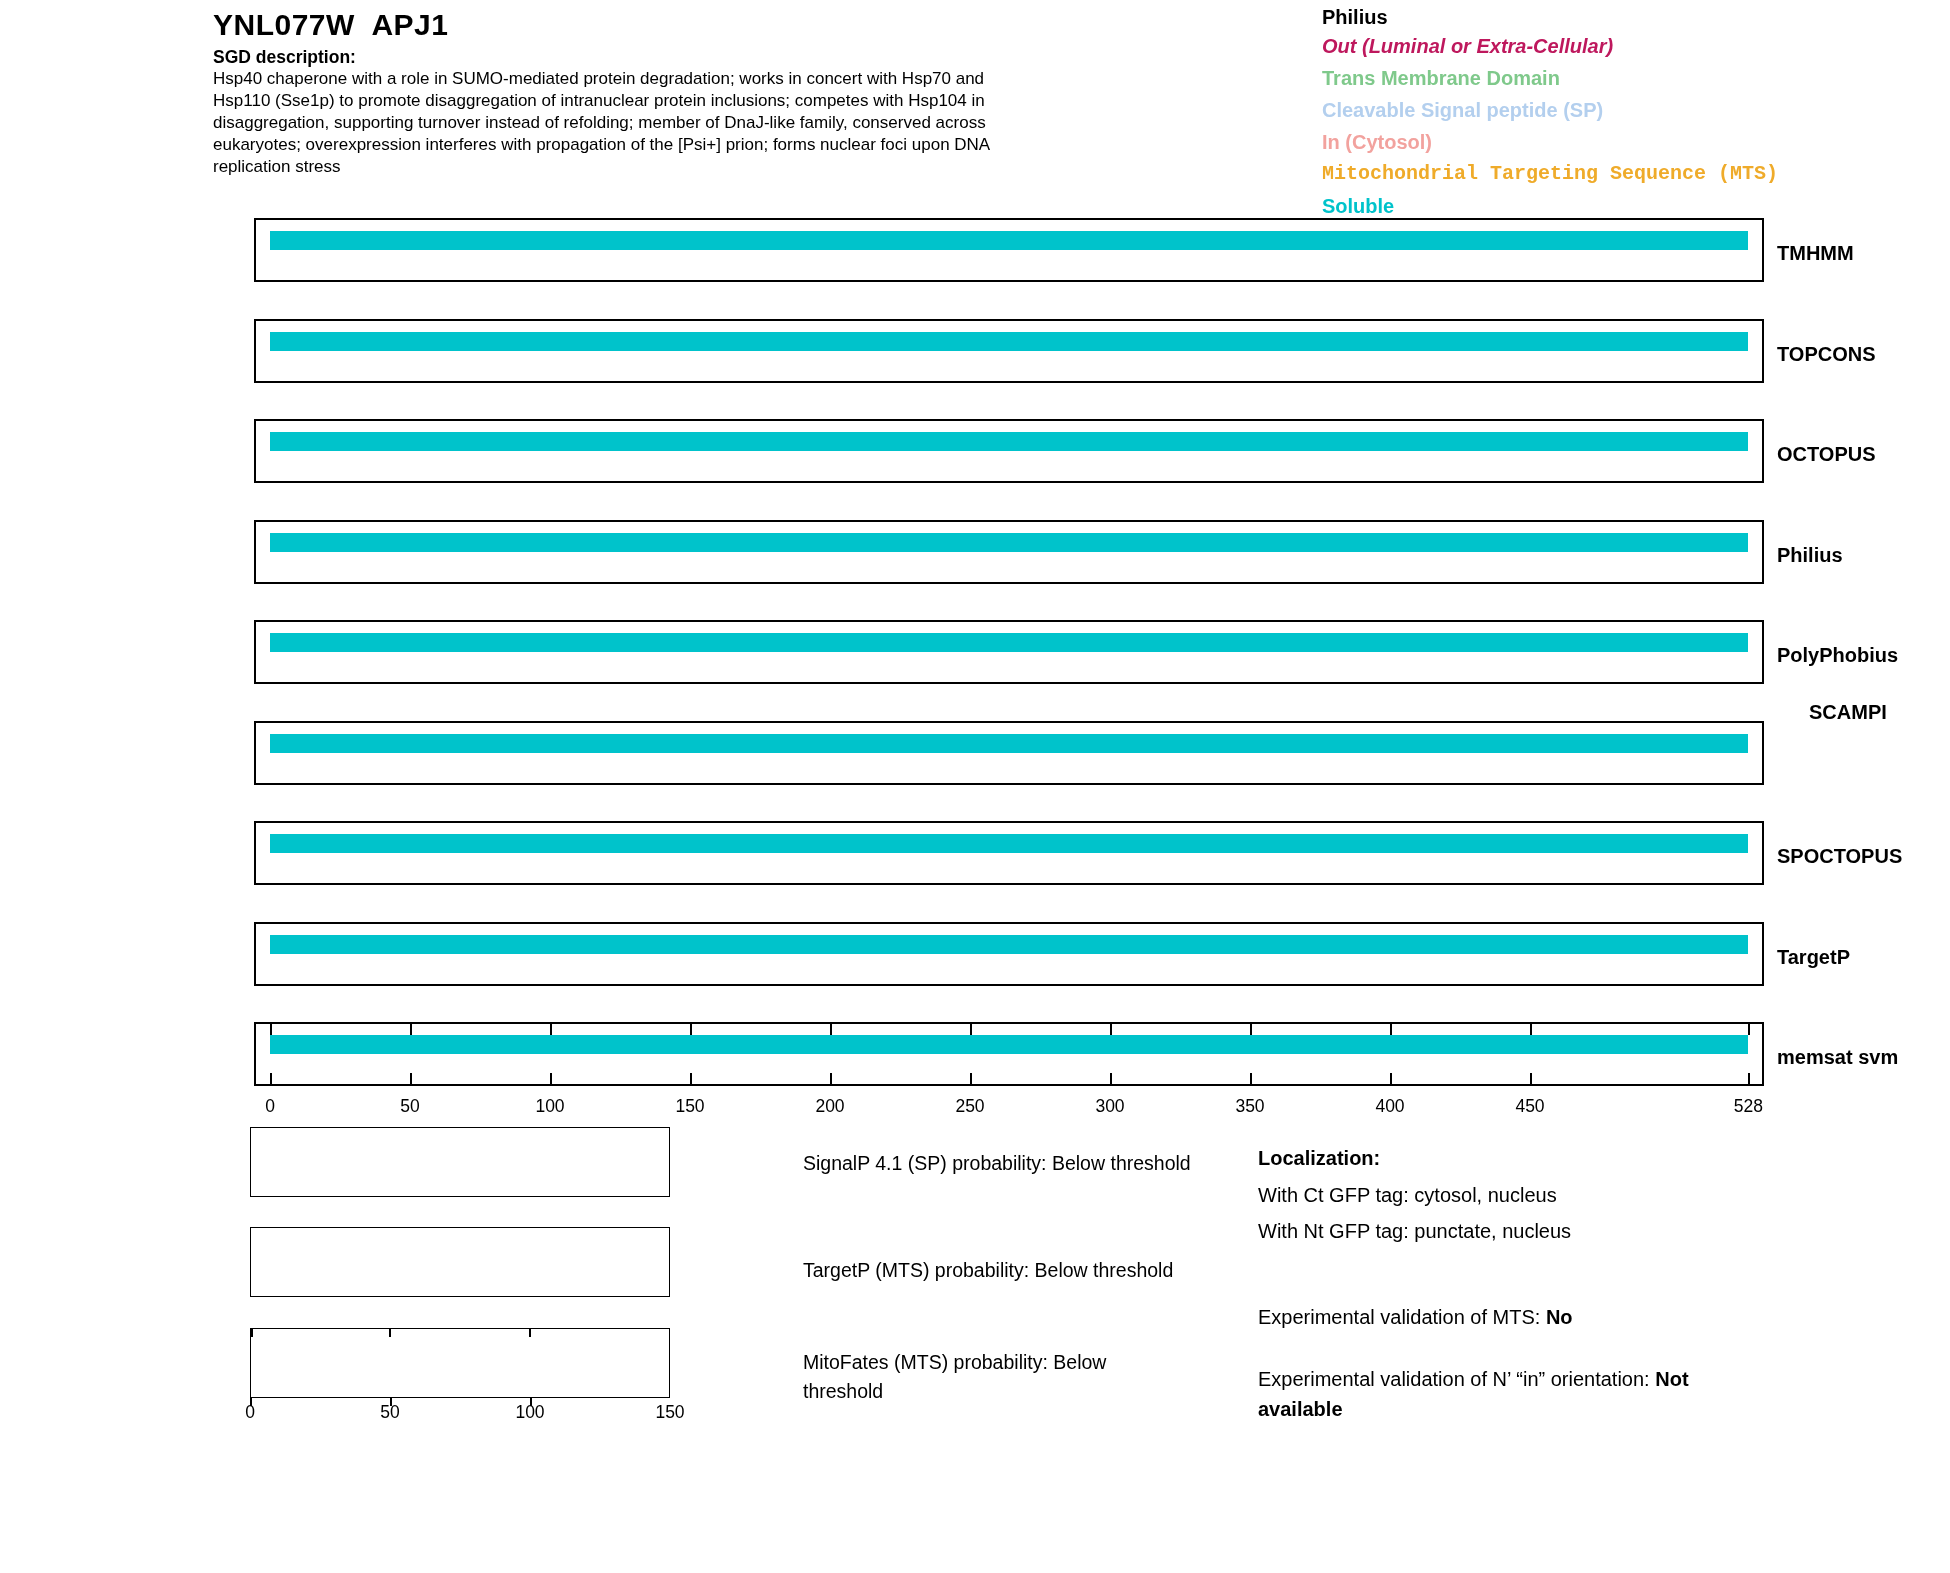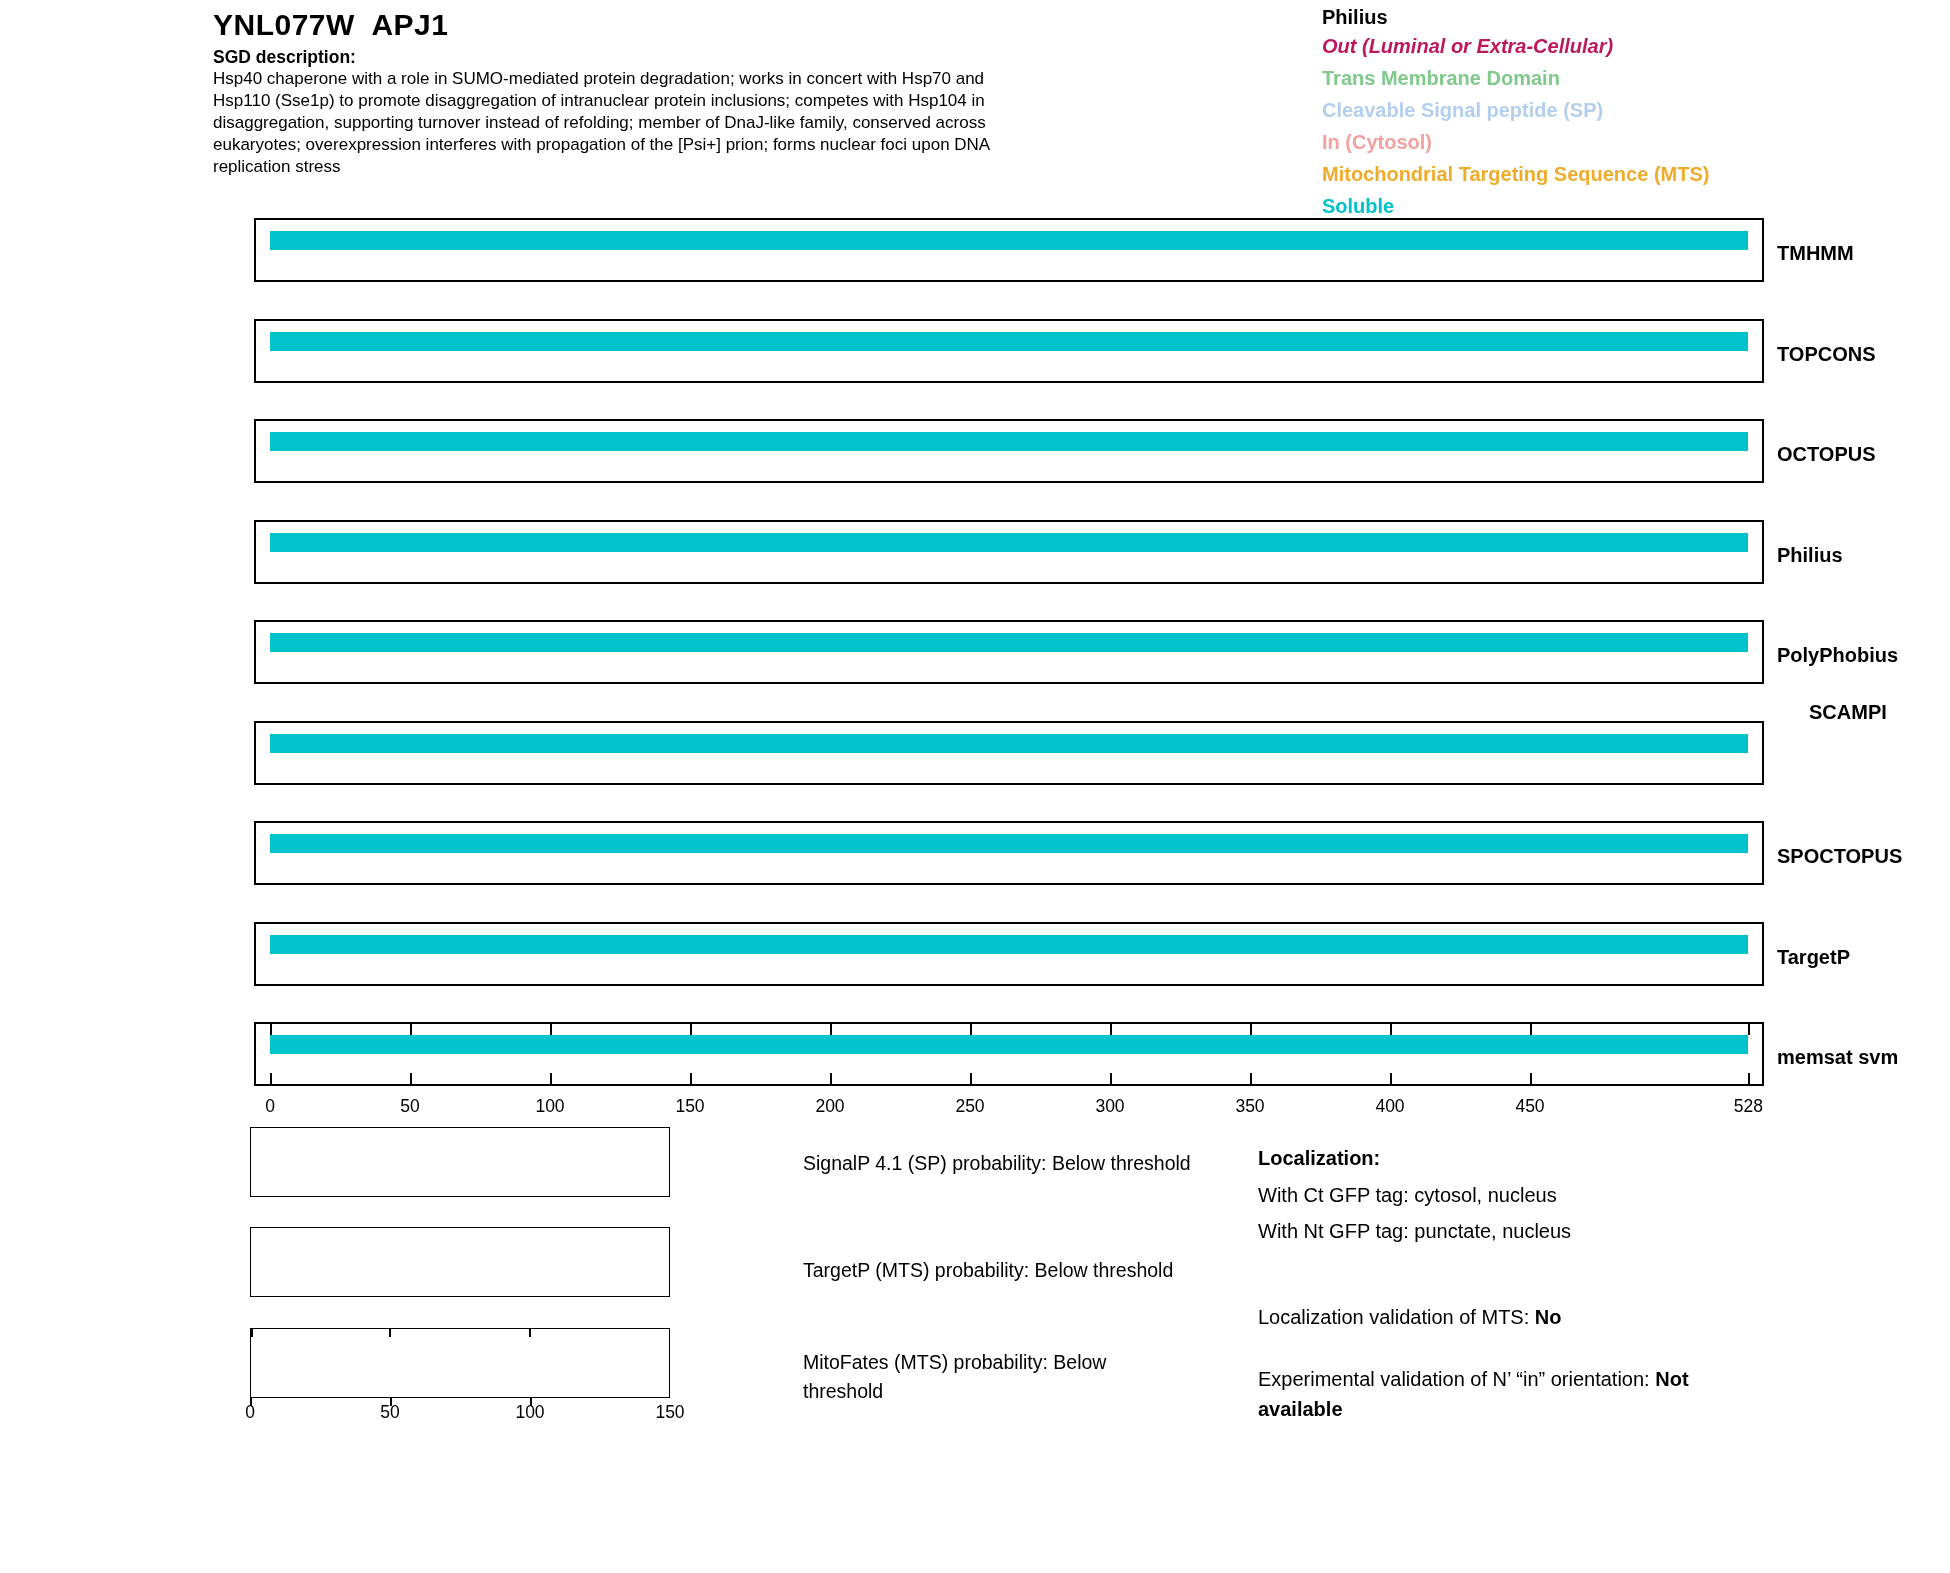--- a/index.html
+++ b/index.html
@@ -36,21 +36,21 @@
   <div id="sgd-label" class="abs">SGD description:</div>
   <div id="sgd-desc" class="abs">Hsp40 chaperone with a role in SUMO-mediated protein degradation; works in concert with Hsp70 and Hsp110 (Sse1p) to promote disaggregation of intranuclear protein inclusions; competes with Hsp104 in disaggregation, supporting turnover instead of refolding; member of DnaJ-like family, conserved across eukaryotes; overexpression interferes with propagation of the [Psi+] prion; forms nuclear foci upon DNA replication stress</div>
 
   <div id="legend" class="abs">
     <div id="legend-title">Philius</div>
     <div id="legend-items">
         <div class="legend-item" style="color: #be185d; font-style: italic;">Out (Luminal or Extra-Cellular)</div>
         <div class="legend-item" style="color: rgb(127, 201, 139);">Trans Membrane Domain</div>
         <div class="legend-item" style="color: rgb(179, 207, 238);">Cleavable Signal peptide (SP)</div>
         <div class="legend-item" style="color: rgb(242, 162, 158);">In (Cytosol)</div>
-        <div class="legend-item" style="color: rgb(239, 171, 42);">Mitochondrial Targeting Sequence (MTS)</div>
+        <div class="legend-item" style="color: rgb(239, 171, 42); font-family: Liberation Mono, monospace;">Mitochondrial Targeting Sequence (MTS)</div>
         <div class="legend-item" style="color: rgb(0, 195, 203);">Soluble</div>
       </div>
   </div>
 
   <div id="tracks-chart">
       <div class="track-box" style="top: 218px;">
         <div class="track-bar" style="left: 14px; width: 1478.4px; background: rgb(0, 195, 203);"></div>
       </div>
       <div class="track-label" style="top: 242px;">TMHMM</div>
       <div class="track-box" style="top: 318.5px;">
@@ -138,19 +138,19 @@
     </div>
 
   <div id="signalp-label" class="plot-label" style="top:1149px;">SignalP 4.1 (SP) probability: Below threshold</div>
   <div id="targetp-label" class="plot-label" style="top:1256px;">TargetP (MTS) probability: Below threshold</div>
   <div id="mitofates-label" class="plot-label" style="top:1348px;">MitoFates (MTS) probability: Below threshold</div>
 
   <div class="rc" id="loc-title" style="top:1147px;font-weight:bold;">Localization:</div>
   <div class="rc" style="top:1184px;">With Ct GFP tag: cytosol, nucleus</div>
   <div class="rc" style="top:1220px;">With Nt GFP tag: punctate, nucleus</div>
   <div class="rc" id="mts-validation" style="top:1306px;">
-    <span>Localization validation of MTS: </span><b>No</b>
+    <span>Experimental validation of MTS: </span><b>No</b>
   </div>
   <div class="rc" id="orientation-validation" style="top:1364px;">
     <span>Experimental validation of N’ “in” orientation: </span><b>Not available</b>
   </div>
 
 </div>
 
 </body></html>

